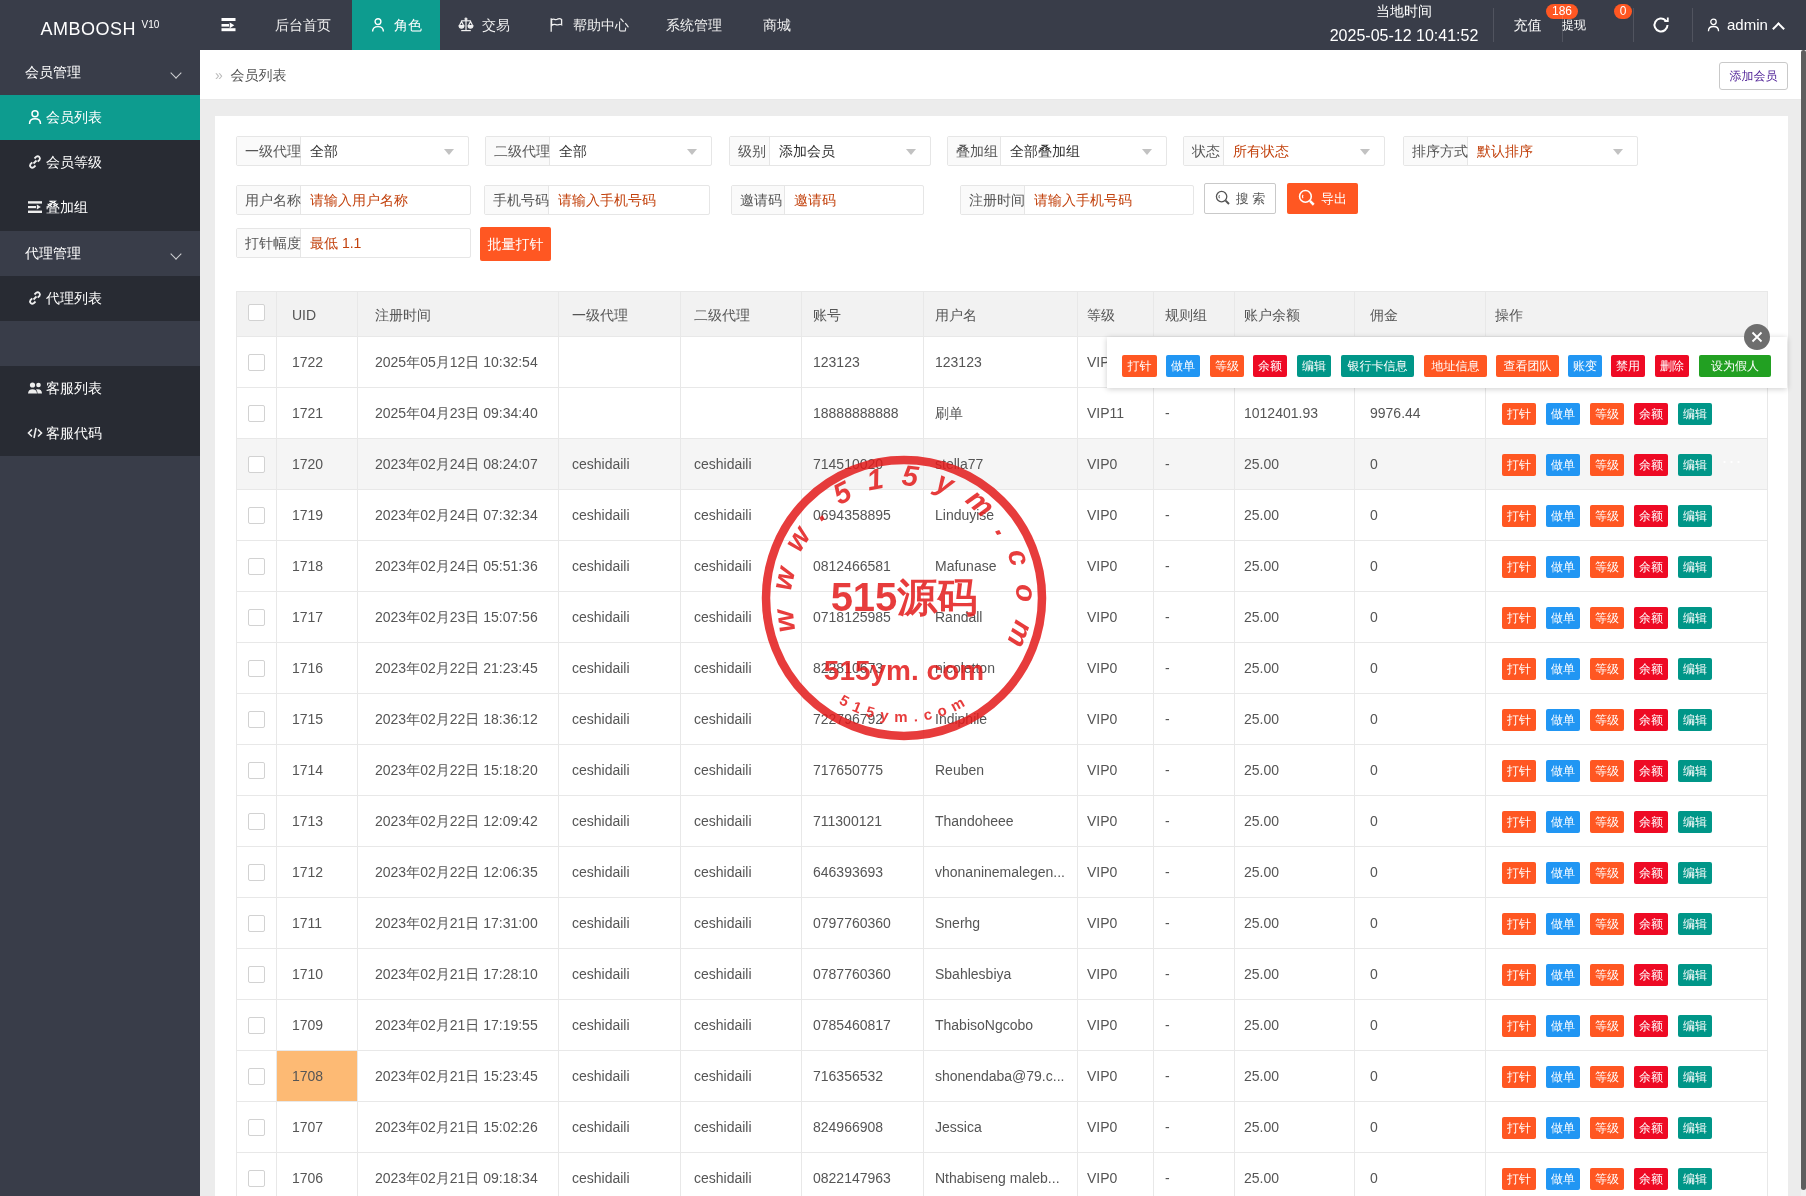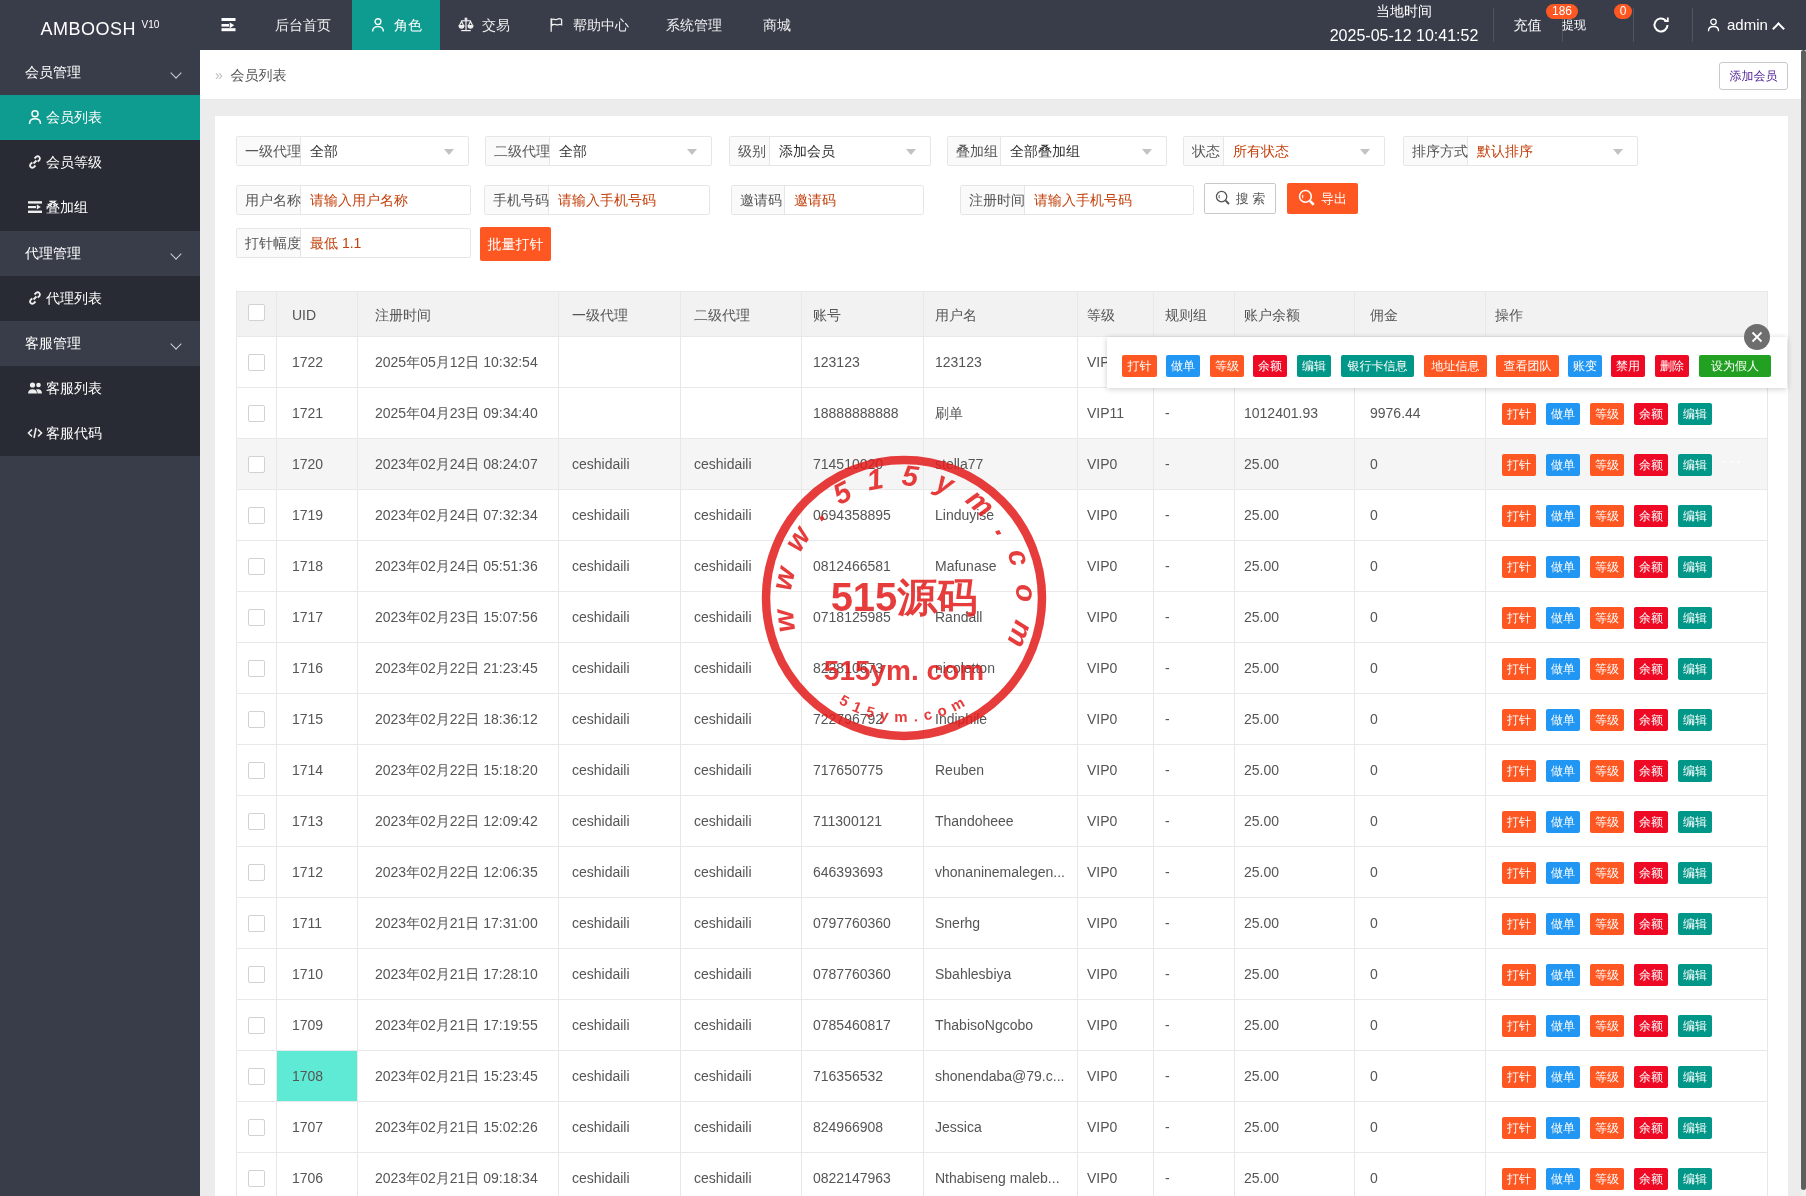--- a/index.html
+++ b/index.html
@@ -160,24 +160,20 @@
       <span class="txt">代理管理</span>
       <span class="chev"></span>
     </div>
   <div class="side-item" style="top:226px;">
     <svg class="sicon" viewBox="0 0 16 16" fill="none" stroke="#eee" stroke-width="1.8">
         <path d="M6.5 9.5 L9.5 6.5"></path>
         <path d="M7.5 4.5 l1.8-1.8 a2.3 2.3 0 0 1 3.2 3.2 L10.7 7.7"></path>
         <path d="M8.5 11.5 l-1.8 1.8 a2.3 2.3 0 0 1 -3.2-3.2 L5.3 8.3"></path>
       </svg>
     <span class="txt2">代理列表</span>
-    </div>
-  <div class="side-item" style="top:271px;">
-      <span class="txt">客服管理</span>
-      <span class="chev"></span>
     </div>
   <div class="side-item" style="top:316px;">
     <svg class="sicon" viewBox="0 0 16 16" fill="#eee">
         <circle cx="5.5" cy="5" r="2.6"></circle>
         <path d="M1 13.5 c0-2.7 2-4.2 4.5-4.2 s4.5 1.5 4.5 4.2 Z"></path>
         <circle cx="11.5" cy="5" r="2.3"></circle>
         <path d="M11 9.2 c2.3 0 4 1.4 4 4.3 H10.5 c0-2 -0.6-3.3 -1.6-4 a5 5 0 0 1 2.1-0.3 Z"></path>
       </svg>
     <span class="txt2">客服列表</span>
     </div>
@@ -524,21 +520,21 @@
 <div class="td" style="left:999px;top:709px;width:120px;padding-left:9px;background:#fff;">25.00</div>
 <div class="td" style="left:1119px;top:709px;width:131px;padding-left:15px;background:#fff;">0</div>
 <div class="td" style="left:1250px;top:709px;width:282px;background:#fff;"></div>
 <div class="abtn o1" style="left:1266px;top:724px;">打针</div>
 <div class="abtn bl" style="left:1310px;top:724px;">做单</div>
 <div class="abtn o1" style="left:1354px;top:724px;">等级</div>
 <div class="abtn rd" style="left:1398px;top:724px;">余额</div>
 <div class="abtn tl" style="left:1442px;top:724px;">编辑</div>
 <div class="td" style="left:0;top:760px;width:41px;border-left:1px solid #e8e8e8;background:#fff;"></div>
 <div class="cb" style="left:12px;top:777px;"></div>
-<div class="td" style="left:41px;top:760px;width:81px;padding-left:15px;background:#5eead4;">1708</div>
+<div class="td" style="left:41px;top:760px;width:81px;padding-left:15px;background:#fdba74;">1708</div>
 <div class="td" style="left:122px;top:760px;width:201px;padding-left:17px;background:#fff;">2023年02月21日 15:23:45</div>
 <div class="td" style="left:323px;top:760px;width:122px;padding-left:13px;background:#fff;">ceshidaili</div>
 <div class="td" style="left:445px;top:760px;width:121px;padding-left:13px;background:#fff;">ceshidaili</div>
 <div class="td" style="left:566px;top:760px;width:122px;padding-left:11px;background:#fff;">716356532</div>
 <div class="td" style="left:688px;top:760px;width:154px;padding-left:11px;background:#fff;">shonendaba@79.c...</div>
 <div class="td" style="left:842px;top:760px;width:76px;padding-left:9px;background:#fff;">VIP0</div>
 <div class="td" style="left:918px;top:760px;width:81px;padding-left:11px;background:#fff;">-</div>
 <div class="td" style="left:999px;top:760px;width:120px;padding-left:9px;background:#fff;">25.00</div>
 <div class="td" style="left:1119px;top:760px;width:131px;padding-left:15px;background:#fff;">0</div>
 <div class="td" style="left:1250px;top:760px;width:282px;background:#fff;"></div>

